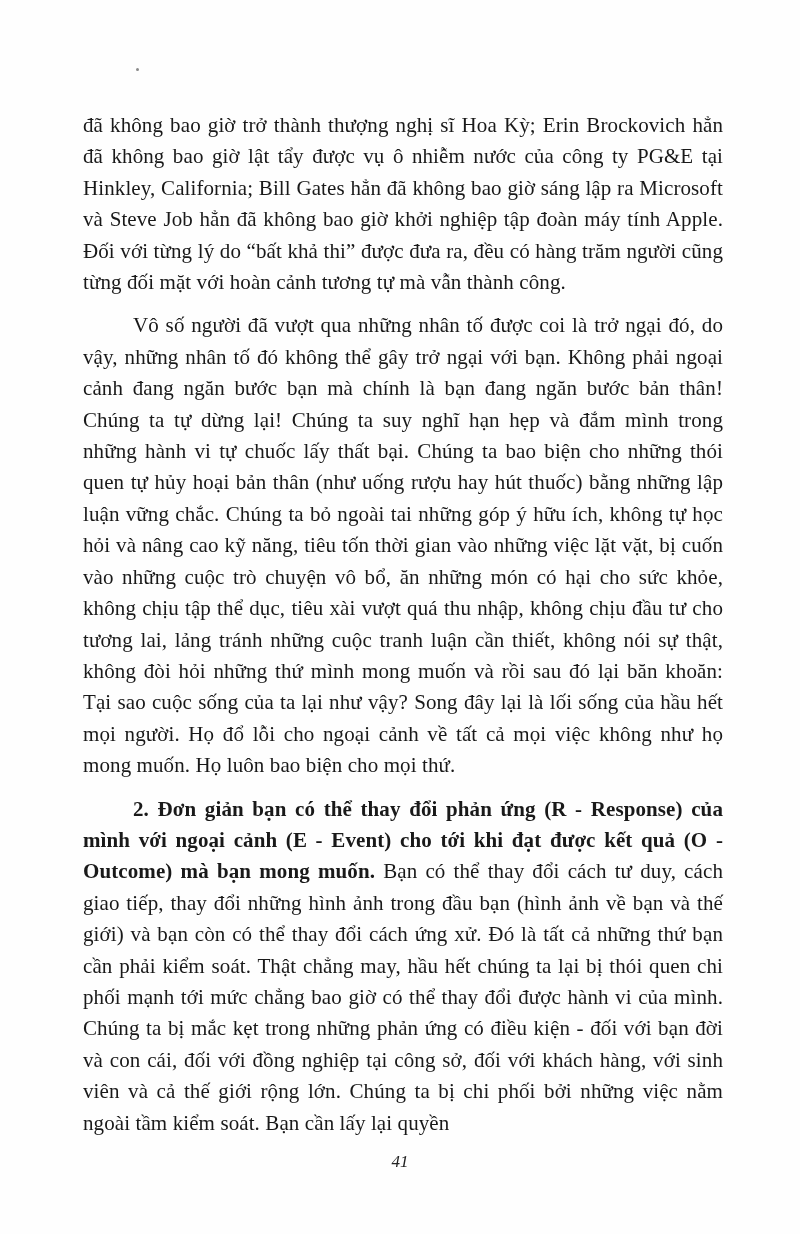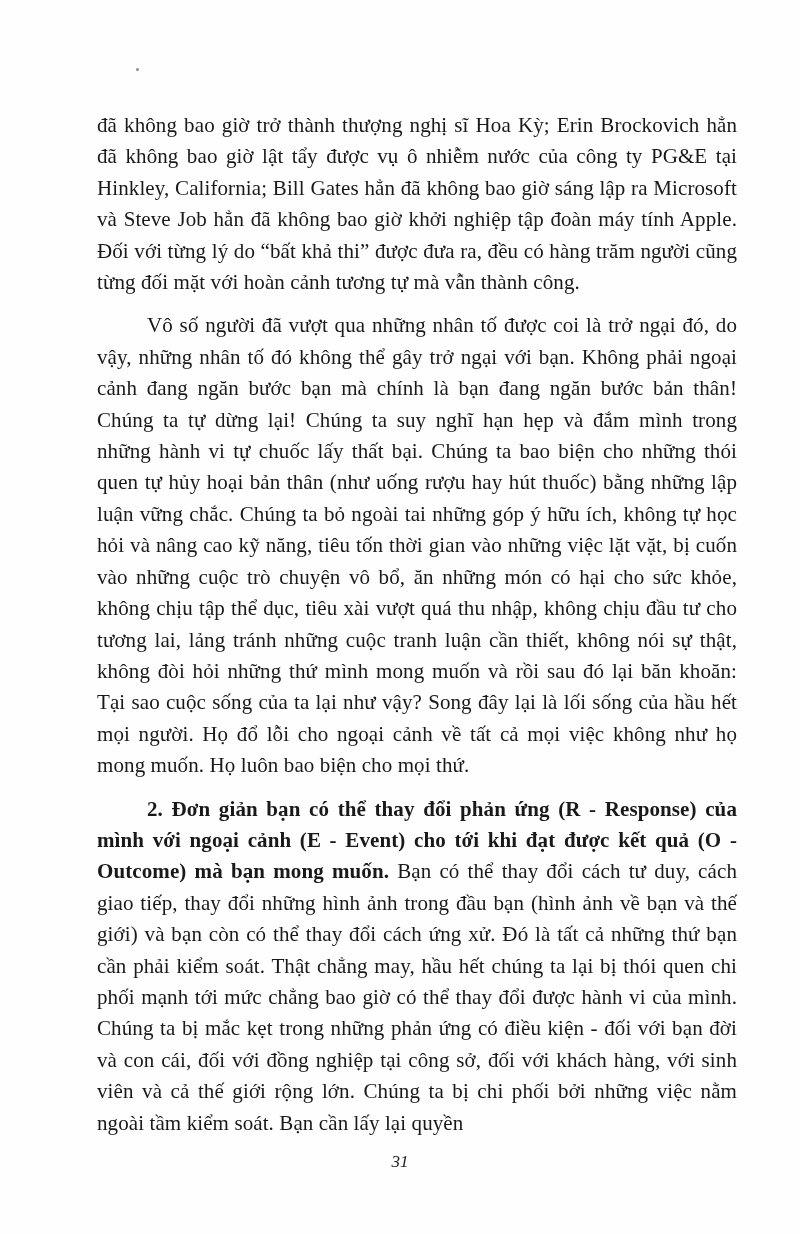--- a/index.html
+++ b/index.html
@@ -32,21 +32,21 @@
     left: 136px;
     top: 68px;
     width: 3px;
     height: 3px;
     border-radius: 50%;
     background: #8a8a8a;
   }
   .body-text {
     position: absolute;
     top: 110px;
-    left: 97px;
+    left: 83px;
     width: 640px;
     text-align: justify;
     font-size: 21px;
     line-height: 31.4px;
     letter-spacing: 0.1px;
   }
   .para {
     margin: 0 0 12px 0;
     text-indent: 50px;
   }
@@ -78,15 +78,15 @@
   <div class="body-text">
 
     <p class="para no-indent">đã không bao giờ trở thành thượng nghị sĩ Hoa Kỳ; Erin Brockovich hẳn đã không bao giờ lật tẩy được vụ ô nhiễm nước của công ty PG&amp;E tại Hinkley, California; Bill Gates hẳn đã không bao giờ sáng lập ra Microsoft và Steve Job hẳn đã không bao giờ khởi nghiệp tập đoàn máy tính Apple. Đối với từng lý do “bất khả thi” được đưa ra, đều có hàng trăm người cũng từng đối mặt với hoàn cảnh tương tự mà vẫn thành công.</p>
 
     <p class="para">Vô số người đã vượt qua những nhân tố được coi là trở ngại đó, do vậy, những nhân tố đó không thể gây trở ngại với bạn. Không phải ngoại cảnh đang ngăn bước bạn mà chính là bạn đang ngăn bước bản thân! Chúng ta tự dừng lại! Chúng ta suy nghĩ hạn hẹp và đắm mình trong những hành vi tự chuốc lấy thất bại. Chúng ta bao biện cho những thói quen tự hủy hoại bản thân (như uống rượu hay hút thuốc) bằng những lập luận vững chắc. Chúng ta bỏ ngoài tai những góp ý hữu ích, không tự học hỏi và nâng cao kỹ năng, tiêu tốn thời gian vào những việc lặt vặt, bị cuốn vào những cuộc trò chuyện vô bổ, ăn những món có hại cho sức khỏe, không chịu tập thể dục, tiêu xài vượt quá thu nhập, không chịu đầu tư cho tương lai, lảng tránh những cuộc tranh luận cần thiết, không nói sự thật, không đòi hỏi những thứ mình mong muốn và rồi sau đó lại băn khoăn: Tại sao cuộc sống của ta lại như vậy? Song đây lại là lối sống của hầu hết mọi người. Họ đổ lỗi cho ngoại cảnh về tất cả mọi việc không như họ mong muốn. Họ luôn bao biện cho mọi thứ.</p>
 
     <p class="para"><b>2. Đơn giản bạn có thể thay đổi phản ứng (R - Response) của mình với ngoại cảnh (E - Event) cho tới khi đạt được kết quả (O - Outcome) mà bạn mong muốn.</b><span> Bạn có thể thay đổi cách tư duy, cách giao tiếp, thay đổi những hình ảnh trong đầu bạn (hình ảnh về bạn và thế giới) và bạn còn có thể thay đổi cách ứng xử. Đó là tất cả những thứ bạn cần phải kiểm soát. Thật chẳng may, hầu hết chúng ta lại bị thói quen chi phối mạnh tới mức chẳng bao giờ có thể thay đổi được hành vi của mình. Chúng ta bị mắc kẹt trong những phản ứng có điều kiện - đối với bạn đời và con cái, đối với đồng nghiệp tại công sở, đối với khách hàng, với sinh viên và cả thế giới rộng lớn. Chúng ta bị chi phối bởi những việc nằm ngoài tầm kiểm soát. Bạn cần lấy lại quyền</span></p>
 
   </div>
 
-  <div class="page-number">31</div>
+  <div class="page-number">41</div>
 
 </div>
 
 </body></html>

